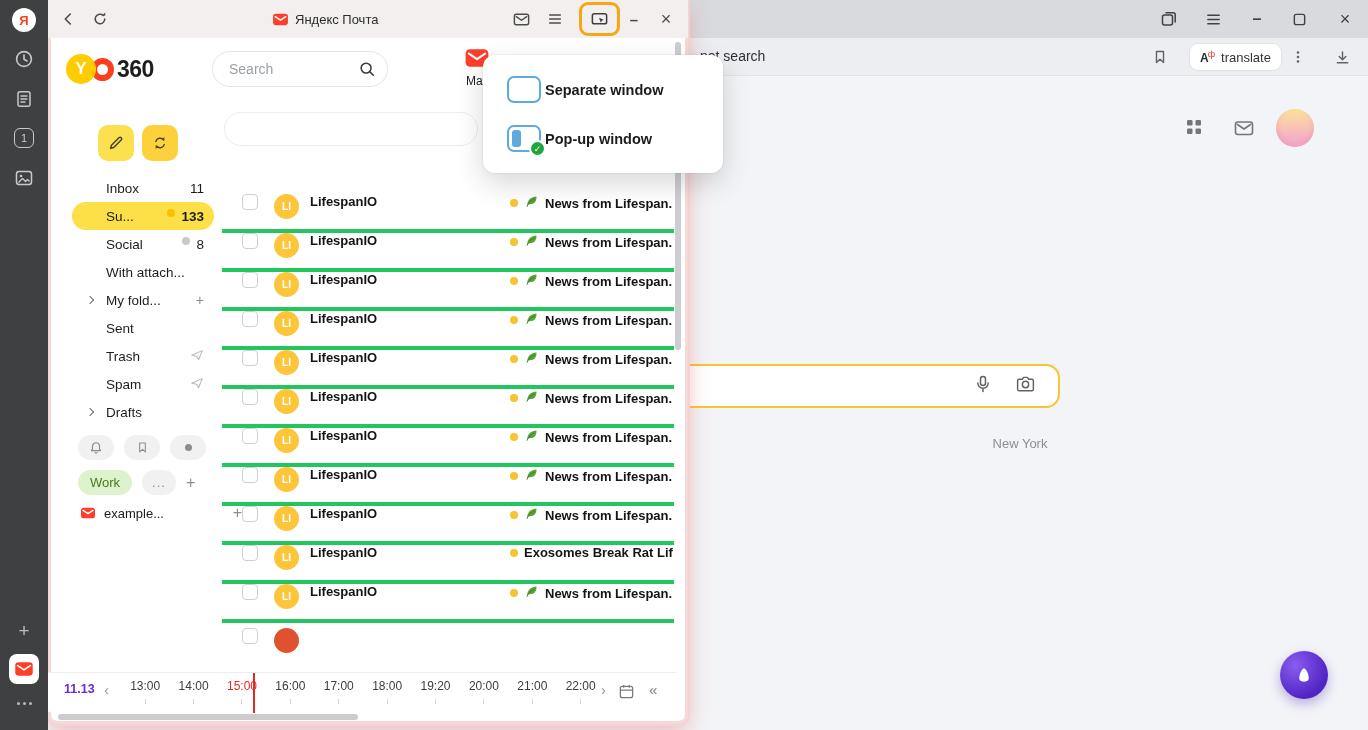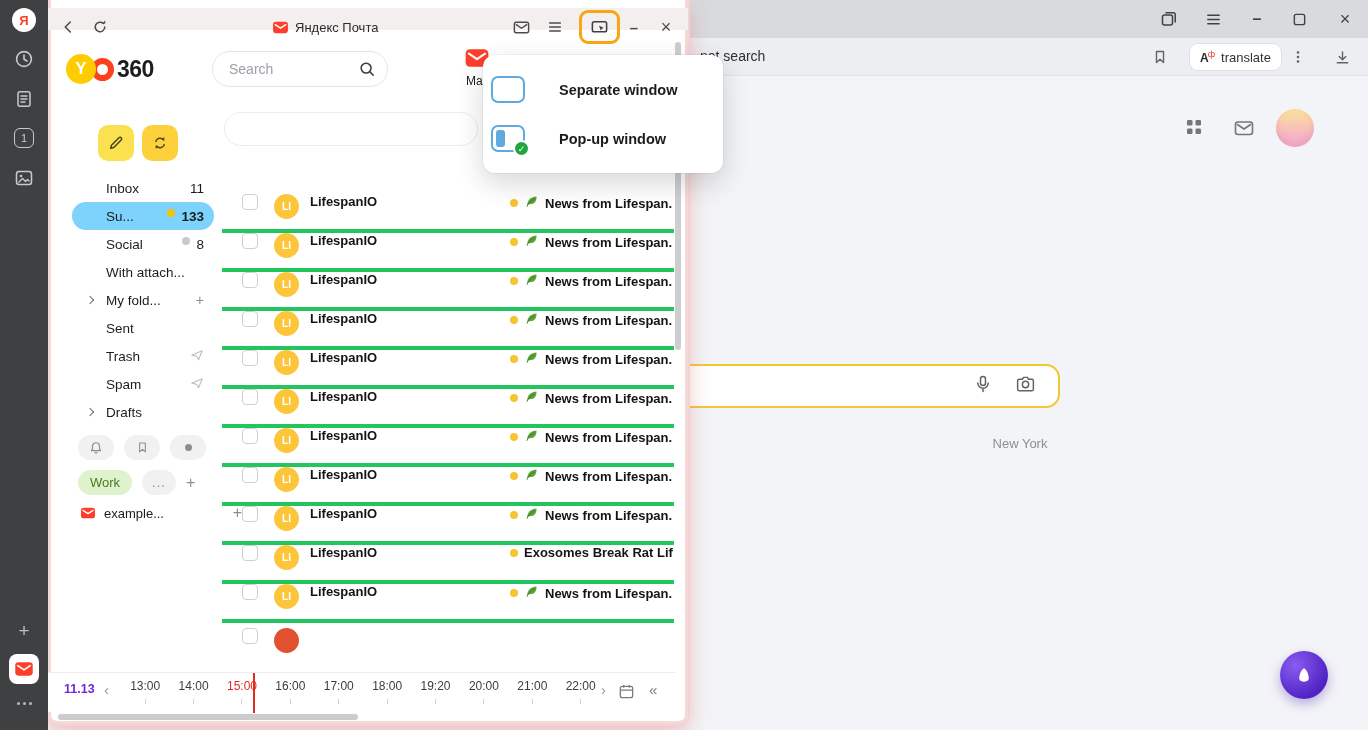--- a/index.html
+++ b/index.html
@@ -31,21 +31,21 @@
   .tr-ico i{font-style:normal;font-size:9px;color:#e8442e;vertical-align:super;margin-left:-1px}
   .ysearch{position:absolute;left:552px;top:288px;width:460px;height:44px;background:#fff;border:2px solid #f4c634;border-radius:14px}
   .pg-ic{position:absolute;width:22px;height:22px;display:flex;align-items:center;justify-content:center;color:#6f7378}
   .pavatar{position:absolute;left:1228px;top:33px;width:38px;height:38px;border-radius:50%;background:linear-gradient(180deg,#fbe39a 0%,#f6b2c6 75%);box-shadow:inset 0 -3px 6px rgba(220,130,160,.4)}
   .suggestion{position:absolute;left:922px;top:360px;width:100px;text-align:center;color:#8b8e94;font-size:13px}
   .alice{position:absolute;left:1232px;top:575px;width:48px;height:48px;border-radius:50%;background:radial-gradient(circle at 32% 30%,#8a5cf0,#4f23c4 72%);display:flex;align-items:center;justify-content:center;box-shadow:0 5px 12px rgba(80,40,180,.35)}
 
   
   .popup{position:absolute;left:48px;top:0;width:640px;height:724px;background:#fff;z-index:10;border-radius:0 0 10px 10px;
     box-shadow:inset 3px 0 0 #f6d8d8,inset -3px 0 0 #f6d8d8,inset 0 -3px 0 #f6d8d8,0 0 0 2px #f3d2d2,0 8px 22px rgba(222,115,115,.45)}
-  .ptitle{position:absolute;top:8px;left:0;right:0;height:22px;background:#f4efef}
+  .ptitle{position:absolute;top:0;left:0;right:0;height:38px;background:#f4efef}
   .pt-ic{position:absolute;top:7px;width:24px;height:24px;display:flex;align-items:center;justify-content:center;color:#4b4b4b}
   .pt-fav{position:absolute;left:224px;top:11px;width:17px;height:17px}
   .pt-title{position:absolute;left:247px;top:12px;font-size:13px;color:#2c2c2c}
   .wmode-btn{position:absolute;left:531px;top:2px;width:41px;height:34px;border:3px solid #f7a615;border-radius:9px;display:flex;align-items:center;justify-content:center}
   .pt-min{font-size:15px;font-weight:bold;color:#4b4b4b}
   .pt-close{font-size:18px;color:#4b4b4b}
 
   .m-logo{position:absolute;left:18px;top:53px;height:32px;display:flex;align-items:center}
   .logo-y{width:30px;height:30px;border-radius:50%;background:#ffcc00;color:#fff;font-weight:bold;font-size:17px;display:flex;align-items:center;justify-content:center;z-index:2}
   .logo-o{width:23px;height:23px;border-radius:50%;border:6px solid #fc3f1d;background:#fff;margin-left:-5px}
@@ -58,21 +58,21 @@
 
   .m-tab{position:absolute;left:392px;top:45px;width:74px;height:52px;display:flex;flex-direction:column;align-items:center;gap:3px}
   .m-tab .label{font-size:12px;color:#222}
 
   .btn-compose{position:absolute;left:50px;top:125px;width:36px;height:36px;border-radius:10px;background:#fbe14f;display:flex;align-items:center;justify-content:center}
   .btn-sync{position:absolute;left:94px;top:125px;width:36px;height:36px;border-radius:10px;background:#fdd13c;display:flex;align-items:center;justify-content:center}
 
   .folders{position:absolute;left:24px;top:174px;width:142px}
   .folder-row{position:relative;height:28px;display:flex;align-items:center;padding:0 10px 0 34px;border-radius:14px;font-size:13.5px;color:#1c1c1c}
   .folder-row.bold .f-label{font-weight:normal}
-  .folder-row.selected{background:#7dd3fc}
+  .folder-row.selected{background:#fde047}
   .folder-row.selected .f-count{font-weight:bold}
   .f-chevron{position:absolute;left:15px;width:6px;height:6px;border-right:1.6px solid #6f6f6f;border-bottom:1.6px solid #6f6f6f;transform:rotate(-45deg)}
   .f-label{white-space:nowrap;overflow:hidden}
   .f-right{margin-left:auto;display:flex;align-items:flex-start;gap:6px}
   .f-dot{width:8px;height:8px;border-radius:50%}
   .f-plus{color:#8c8c8c;font-size:14px}
 
   .quick-pills{position:absolute;left:30px;top:435px;display:flex;gap:10px}
   .q-pill{width:36px;height:25px;border-radius:13px;background:#f1f1f2;display:flex;align-items:center;justify-content:center;color:#8d8d8f}
   .q-dot{width:7px;height:7px;border-radius:50%;background:#8d8d8f}
@@ -112,21 +112,21 @@
   .tl-redline{position:absolute;left:205px;top:0;width:2px;height:40px;background:#e02b20}
   .tl-cal{position:absolute;left:570px;top:10px;color:#7c7c7e}
   .tl-collapse{position:absolute;left:601px;top:8px;color:#7c7c7e;font-size:15px}
 
   .h-scroll{position:absolute;left:10px;top:714px;width:300px;height:6px;border-radius:3px;background:#cccccf}
   .v-scroll{position:absolute;left:627px;top:42px;width:6px;height:308px;border-radius:3px;background:#cdced1}
 
   
   .wmenu{position:absolute;left:483px;top:55px;width:240px;z-index:50;background:#fff;border-radius:12px;padding:10px 0;
     box-shadow:0 10px 28px rgba(0,0,0,.16),0 0 0 1px rgba(0,0,0,.04)}
-  .menu-item{height:49px;display:flex;align-items:center;padding:0 16px 0 8px;gap:34px}
+  .menu-item{height:49px;display:flex;align-items:center;padding:0 16px 0 24px;gap:4px}
   .wicon{position:relative;width:34px;height:27px;border:2px solid #5ea9de;border-radius:7px;background:#fff;flex:0 0 auto}
   .wicon-pinned{border-color:#8aa4b6}
   .wicon-fill{position:absolute;left:3px;top:3px;bottom:3px;width:9px;background:#5ea9de;border-radius:3px}
   .wicon-pinned .wicon-fill{width:13px;background:#9db4c6}
   .check-badge{position:absolute;right:-7px;bottom:-7px;width:17px;height:17px;border-radius:50%;background:#1fa73d;border:2px solid #fff;color:#fff;font-size:9px;display:flex;align-items:center;justify-content:center}
   .menu-label{font-size:14.5px;font-weight:bold;color:#1c1c1c}
 </style>
 </head>
 <body>
 

